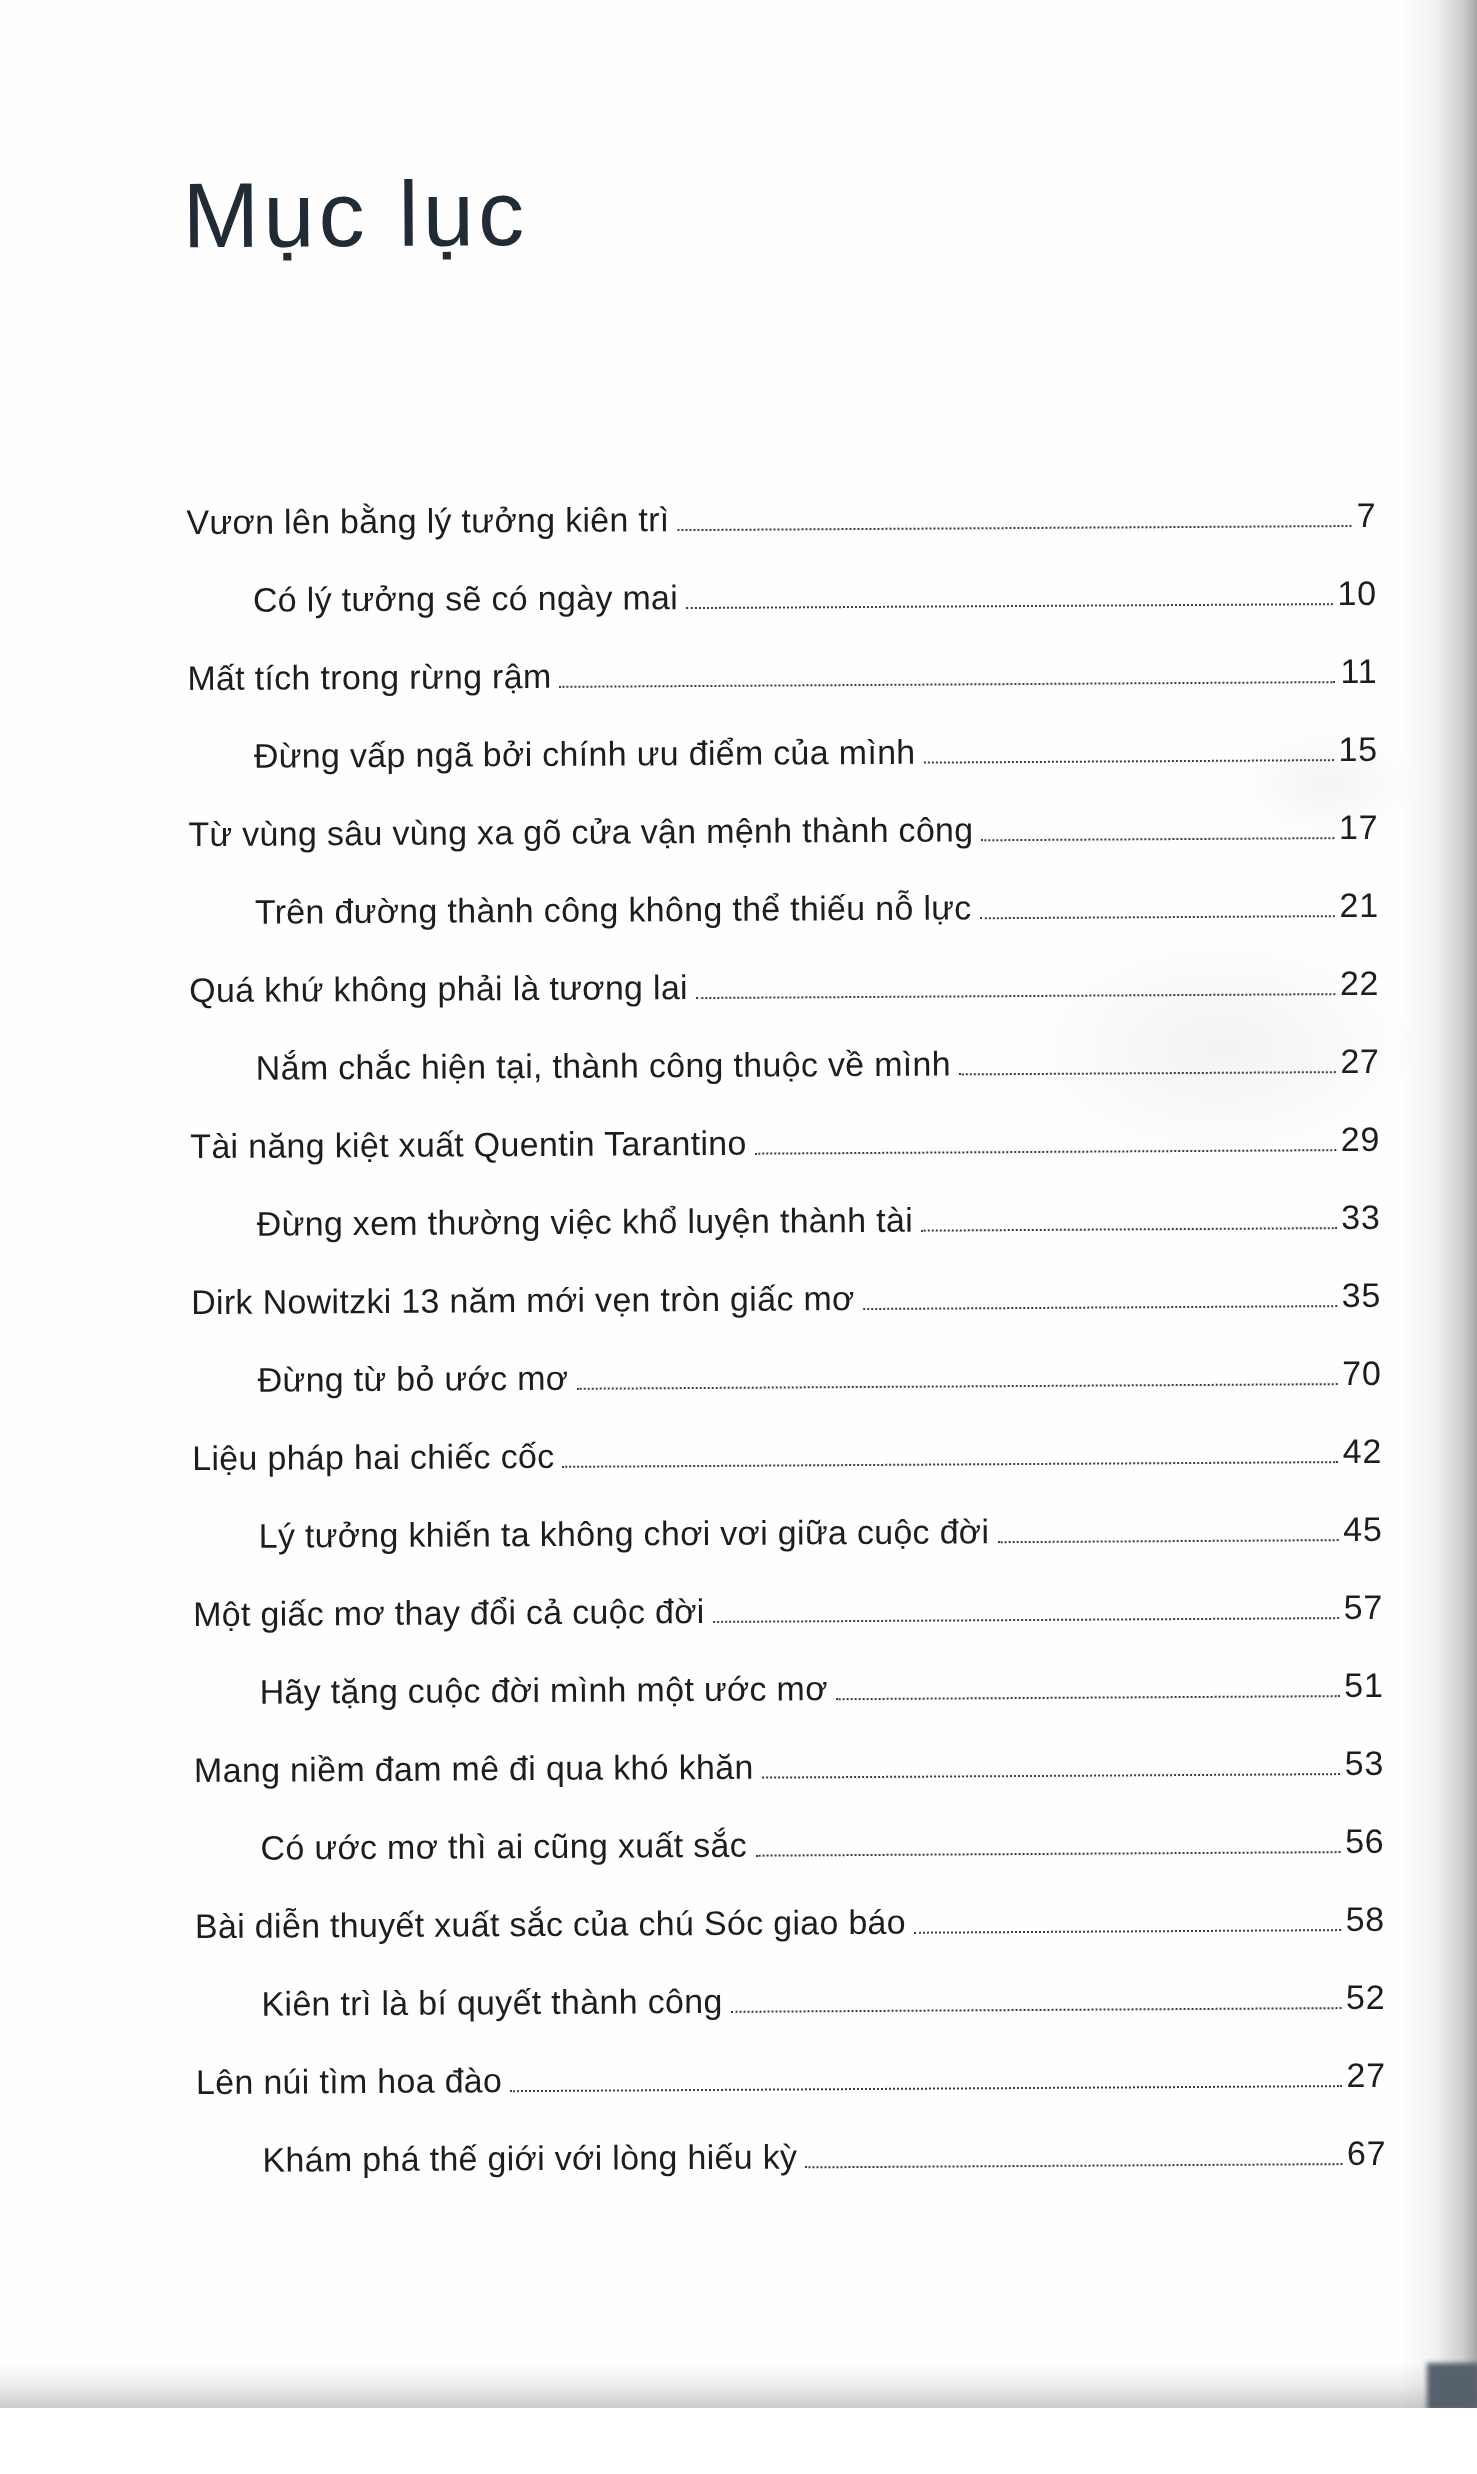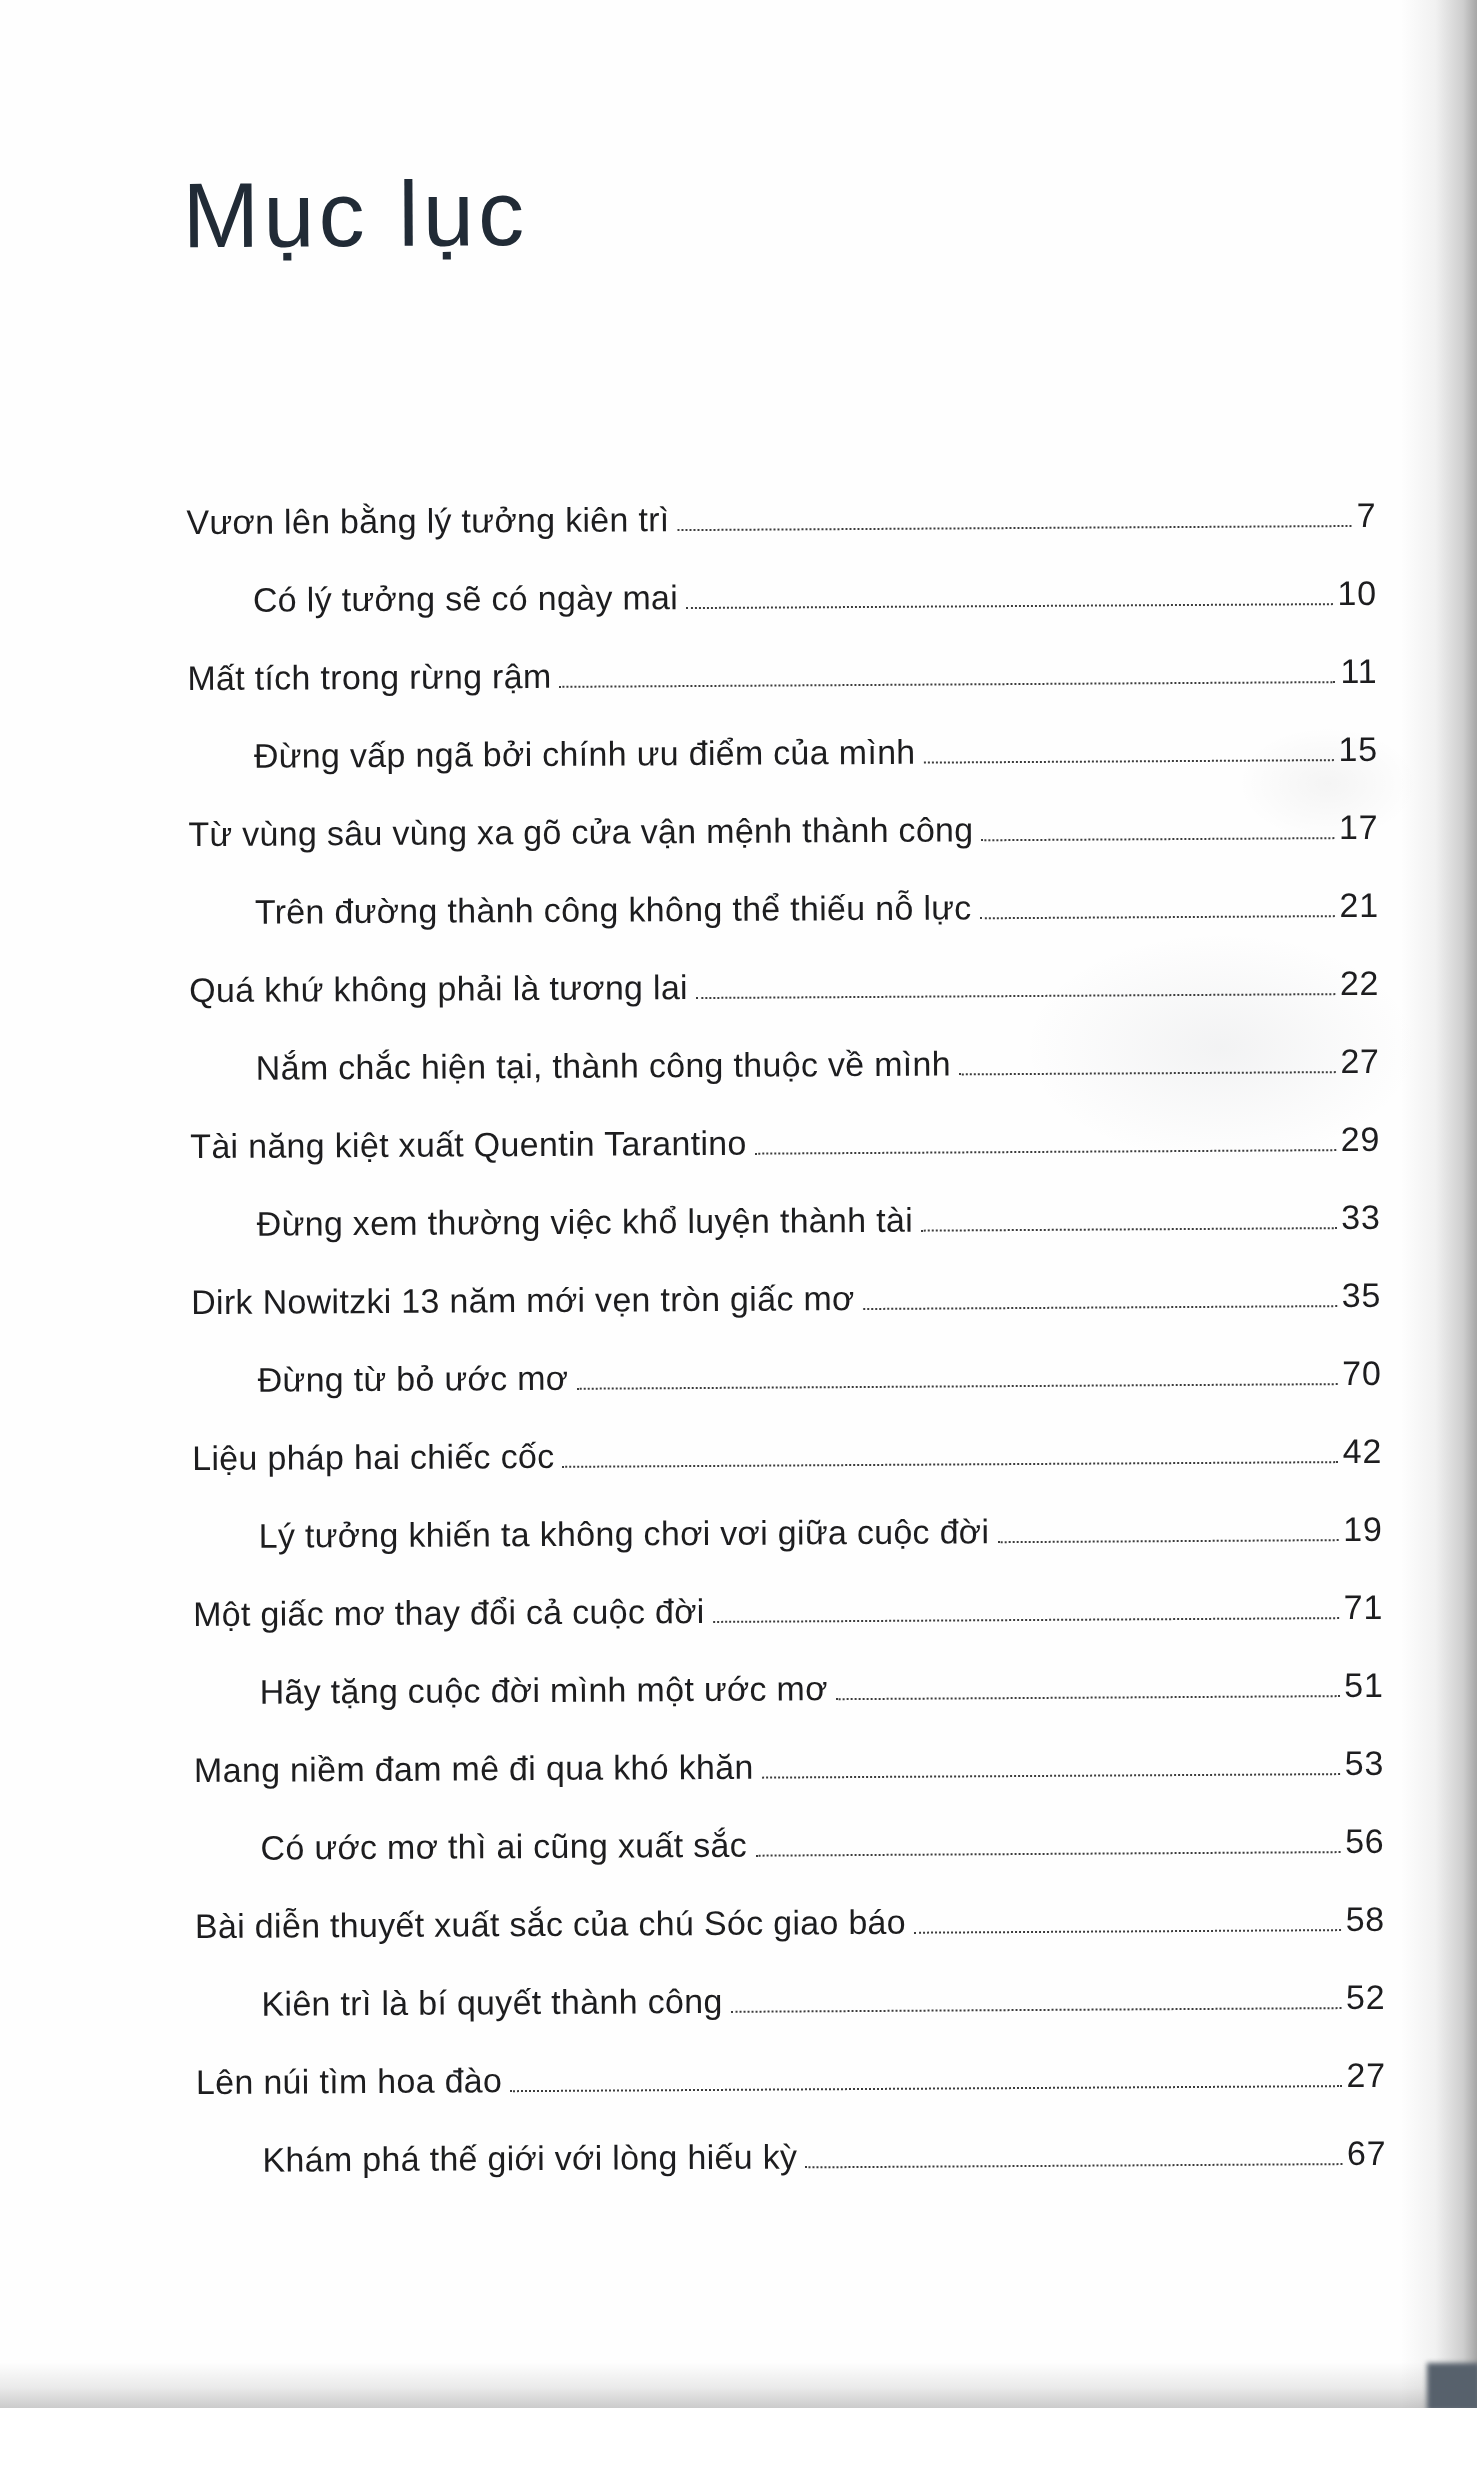--- a/index.html
+++ b/index.html
@@ -175,26 +175,26 @@
     <span class="pageno">70</span>
   </div>
         <div class="toc-row">
     <span class="label">Liệu pháp hai chiếc cốc</span>
     <span class="leader"></span>
     <span class="pageno">42</span>
   </div>
         <div class="toc-row indent">
     <span class="label">Lý tưởng khiến ta không chơi vơi giữa cuộc đời</span>
     <span class="leader"></span>
-    <span class="pageno">19</span>
+    <span class="pageno">45</span>
   </div>
         <div class="toc-row">
     <span class="label">Một giấc mơ thay đổi cả cuộc đời</span>
     <span class="leader"></span>
-    <span class="pageno">71</span>
+    <span class="pageno">57</span>
   </div>
         <div class="toc-row indent">
     <span class="label">Hãy tặng cuộc đời mình một ước mơ</span>
     <span class="leader"></span>
     <span class="pageno">51</span>
   </div>
         <div class="toc-row">
     <span class="label">Mang niềm đam mê đi qua khó khăn</span>
     <span class="leader"></span>
     <span class="pageno">53</span>

